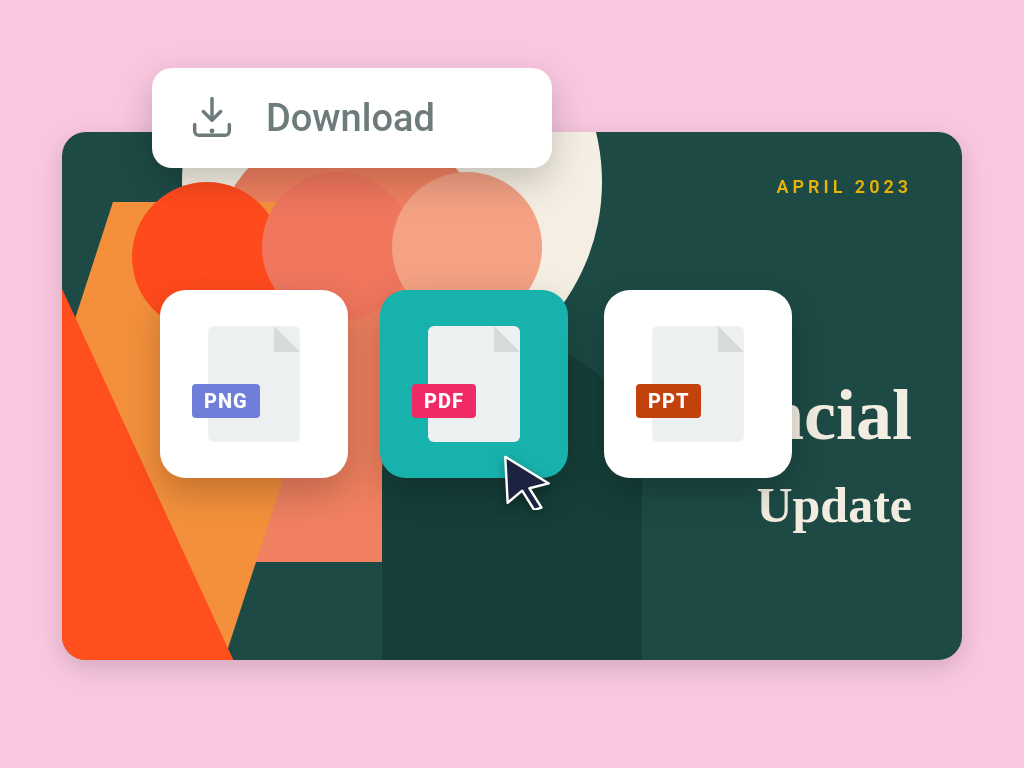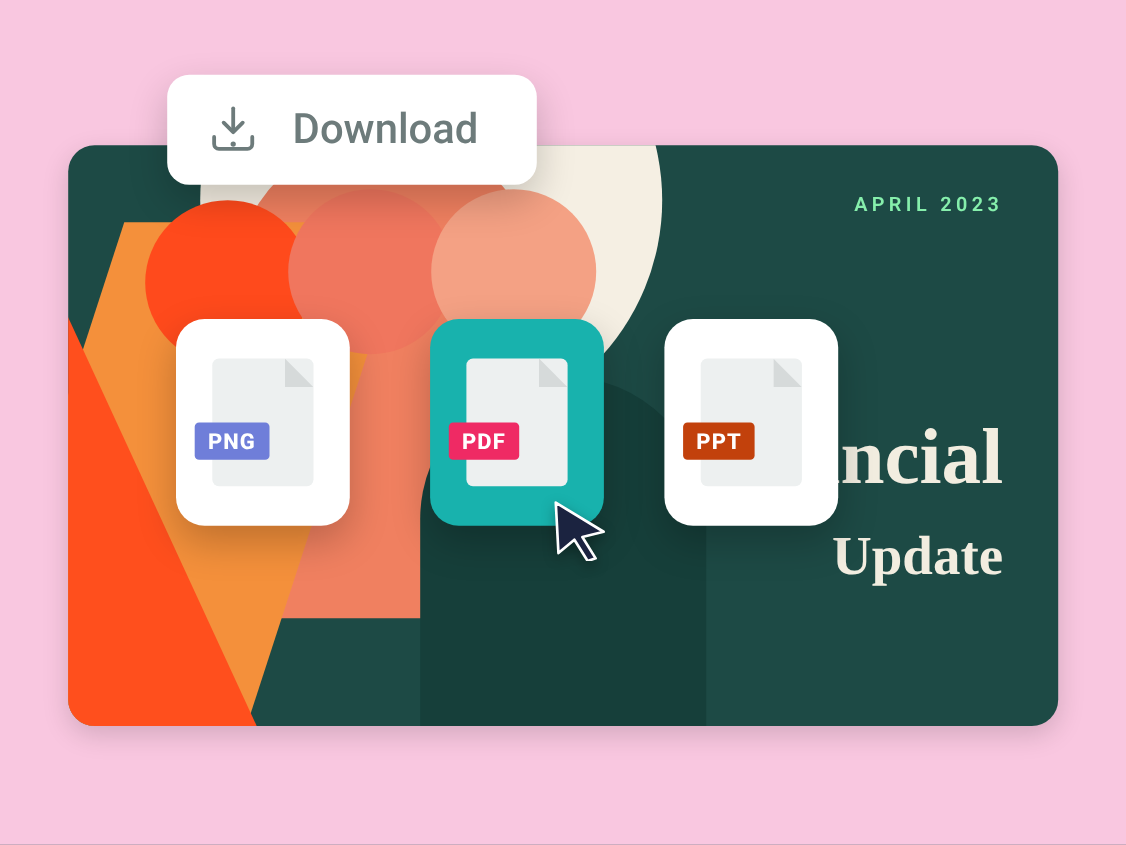--- a/index.html
+++ b/index.html
@@ -37,51 +37,51 @@
   .red-circle   { width: 150px; height: 150px; border-radius:50%; background:#ff4a1c; left: 70px;  top: 50px; }
   .peach-circle { width: 150px; height: 150px; border-radius:50%; background:#f0765e; left: 200px; top: 40px; }
   .lpeach-circle{ width: 150px; height: 150px; border-radius:50%; background:#f4a184; left: 330px; top: 40px; }
   .dark-arch {
     width: 260px; height: 400px; background:#163f3a;
     left: 320px; top: 210px; border-radius: 130px 130px 0 0;
   }
 
   .slide-date {
     position: absolute; right: 50px; top: 44px;
-    color: #86efac; letter-spacing: 4px; font-size: 18px; font-weight: 600;
+    color: #eab308; letter-spacing: 4px; font-size: 18px; font-weight: 600;
   }
   .slide-title {
     position: absolute; right: 50px; bottom: 110px;
     text-align: right;
     font-family: Georgia, "Times New Roman", serif;
     color: #f2ede0; font-weight: 700;
   }
   .slide-title .line1 { font-size: 72px; line-height: 90px; }
   .slide-title .line2 { font-size: 50px; line-height: 90px; }
 
   
   .download-btn {
     position: absolute; left: 152px; top: 68px;
-    width: 336px; height: 100px;
+    width: 400px; height: 100px;
     background: #fff; border-radius: 20px;
     box-shadow: 0 14px 36px rgba(0,0,0,.20);
     display: flex; align-items: center; gap: 28px;
     padding: 0 34px;
   }
   .download-btn .label { color:#6d7b7b; font-size: 38px; font-weight: 500; }
   .dl-icon { width: 52px; height: 52px; flex: 0 0 52px; }
 
   
   .tile {
-    position: absolute; width: 158px; height: 188px;
+    position: absolute; width: 188px; height: 188px;
     border-radius: 26px; background: #fff;
     display:flex; align-items:center; justify-content:center;
     box-shadow: 0 14px 36px rgba(0,0,0,.22);
   }
-  .tile.selected { background:#18b2ad;margin-left:11px; }
+  .tile.selected { background:#18b2ad; }
   .tile-png { left: 160px; top: 290px; }
   .tile-pdf { left: 380px; top: 290px; }
   .tile-ppt { left: 604px; top: 290px; }
 
   .doc {
     position: relative; width: 92px; height: 116px;
     background:#edf0f0; border-radius: 6px;
   }
   .doc::after{
     content:""; position:absolute; right:0; top:0;

